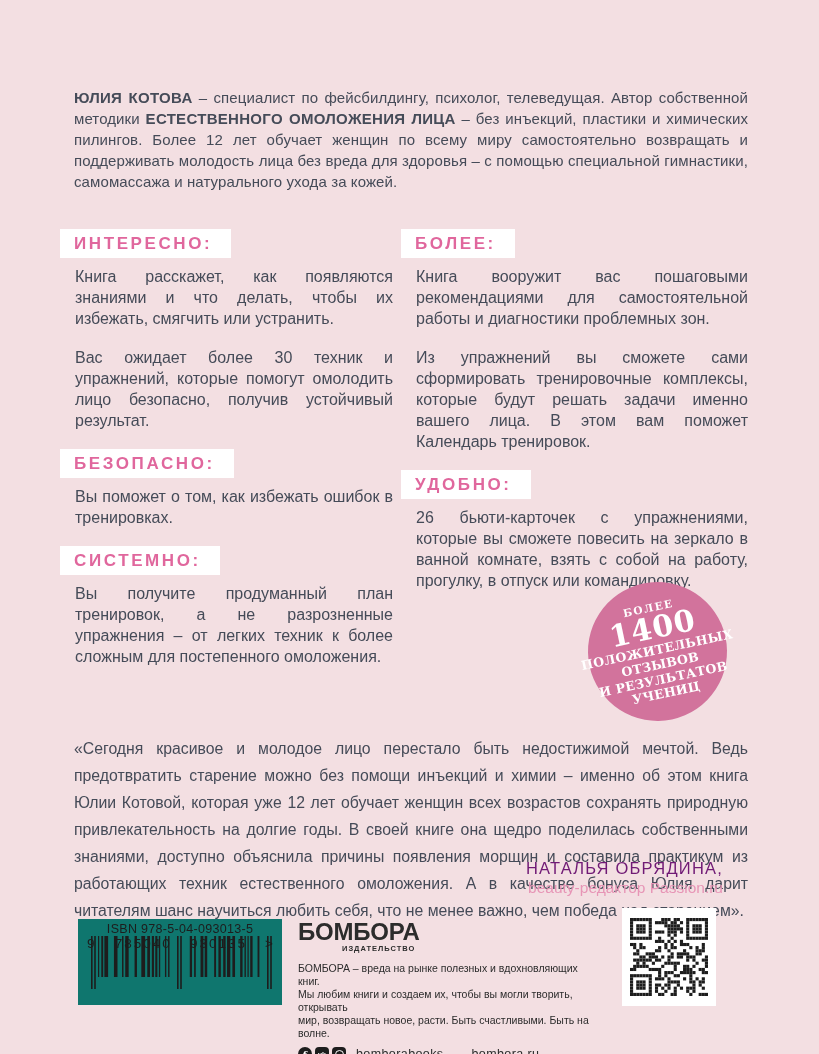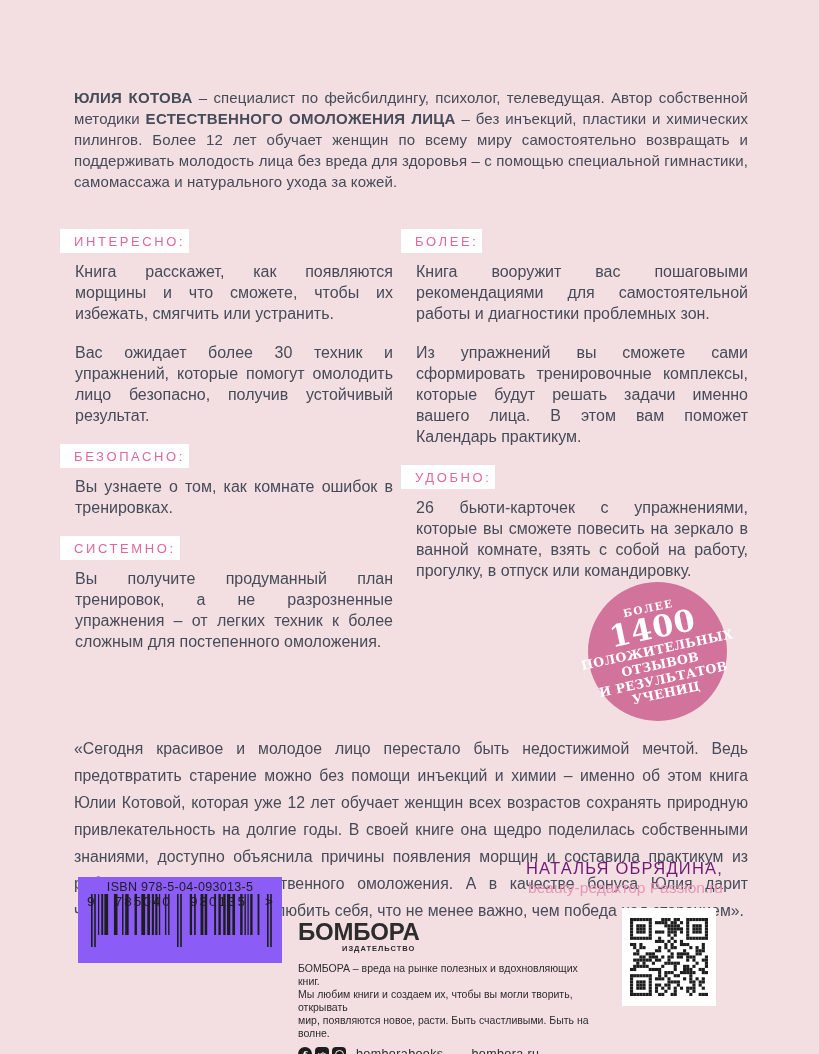--- a/index.html
+++ b/index.html
@@ -21,22 +21,22 @@
   
   .columns{
     position:absolute;left:60px;top:229px;width:688px;
     display:flex;gap:8px;
   }
   .col-left{width:333px;flex:none;}
   .col-right{width:347px;flex:none;}
   .section{margin-bottom:18px;}
   .chip{
     display:inline-block;background:#ffffff;
-    padding:5px 4px 4px 14px;
-    color:#e0679d;font-weight:normal;font-size:13px;
+    padding:5px 19px 4px 14px;
+    color:#e0679d;font-weight:bold;font-size:17px;
     letter-spacing:2.6px;white-space:nowrap;
   }
   .sec-body{
     margin:8px 0 0 15px;
     font-size:16px;line-height:21px;text-align:justify;
   }
   .sec-body p{margin:0 0 18px 0;}
   .sec-body p:last-child{margin-bottom:0;}
   
   .badge{
@@ -57,22 +57,22 @@
     text-align:justify;
   }
   .attribution{
     position:absolute;top:859px;right:72px;width:420px;
     text-align:right;padding-right:24px;box-sizing:border-box;
   }
   .attr-name{color:#701a75;font-weight:normal;font-size:16.5px;letter-spacing:1.2px;line-height:19px;}
   .attr-role{color:#e795b6;font-size:15.5px;line-height:19px;}
   
   .barcode-box{
-    position:absolute;left:78px;top:877px;width:204px;height:86px;
-    background:#8b5cf6;box-sizing:border-box;padding:3px 7px 0 7px;
+    position:absolute;left:78px;top:919px;width:204px;height:86px;
+    background:#0f766e;box-sizing:border-box;padding:3px 7px 0 7px;
     color:#1d1d1d;
   }
   .isbn{font-size:12.5px;text-align:center;letter-spacing:.3px;line-height:14px;}
   .bars-wrap{position:relative;height:55px;margin-top:1px;}
   .bars-wrap svg{position:absolute;left:0;top:0;}
   .bc-digits{
     position:relative;display:flex;justify-content:space-between;
     font-size:13.5px;letter-spacing:2px;padding:0 2px;margin-top:-1px;
   }
   .bc-digits .arrow{letter-spacing:0;}
@@ -99,40 +99,40 @@
 <body>
 
 <div class="page" style="background: rgb(243, 223, 226);">
 
   <p class="intro"><b>ЮЛИЯ КОТОВА</b><span> – специалист по фейсбилдингу, психолог, телеведущая. Автор собственной методики </span><b>ЕСТЕСТВЕННОГО ОМОЛОЖЕНИЯ ЛИЦА</b><span> – без инъекций, пластики и химических пилингов. Более 12 лет обучает женщин по всему миру самостоятельно возвращать и поддерживать молодость лица без вреда для здоровья – с помощью специальной гимнастики, самомассажа и натурального ухода за кожей.</span></p>
 
   <div class="columns">
     <div class="col-left">
       <div class="section">
         <span class="chip">ИНТЕРЕСНО:</span>
-        <div class="sec-body">Книга расскажет, как появляются морщины и что сможете, чтобы их избежать, смягчить или устранить.</div>
+        <div class="sec-body">Книга расскажет, как появляются знаниями и что делать, чтобы их избежать, смягчить или устранить.</div>
       </div>
       <div class="section">
         <div class="sec-body">Вас ожидает более 30 техник и упражнений, которые помогут омолодить лицо безопасно, получив устойчивый результат.</div>
       </div>
       <div class="section">
         <span class="chip">БЕЗОПАСНО:</span>
-        <div class="sec-body">Вы узнаете о том, как комнате ошибок в тренировках.</div>
+        <div class="sec-body">Вы поможет о том, как избежать ошибок в тренировках.</div>
       </div>
       <div class="section">
         <span class="chip">СИСТЕМНО:</span>
         <div class="sec-body">Вы получите продуманный план тренировок, а не разрозненные упражнения – от легких техник к более сложным для постепенного омоложения.</div>
       </div>
     </div>
     <div class="col-right">
       <div class="section">
         <span class="chip">БОЛЕЕ:</span>
         <div class="sec-body">
           <p>Книга вооружит вас пошаговыми рекомендациями для самостоятельной работы и диагностики проблемных зон.</p>
-          <p>Из упражнений вы сможете сами сформировать тренировочные комплексы, которые будут решать задачи именно вашего лица. В этом вам поможет Календарь практикум.</p>
+          <p>Из упражнений вы сможете сами сформировать тренировочные комплексы, которые будут решать задачи именно вашего лица. В этом вам поможет Календарь тренировок.</p>
         </div>
       </div>
       <div class="section">
         <span class="chip">УДОБНО:</span>
         <div class="sec-body">
           <p>26 бьюти-карточек с упражнениями, которые вы сможете повесить на зеркало в ванной комнате, взять с собой на работу, прогулку, в отпуск или командировку.</p>
         </div>
       </div>
     </div>
   </div>
@@ -201,21 +201,21 @@
       </div>
     </div>
   </div>
 
   <div class="publisher">
     <div class="pub-name">БОМБОРА</div>
     <div class="pub-sub">ИЗДАТЕЛЬСТВО</div>
     <div class="pub-desc">
       <div>БОМБОРА – вреда на рынке полезных и вдохновляющих книг.</div>
       <div>Мы любим книги и создаем их, чтобы вы могли творить, открывать</div>
-      <div>мир, появляются новое, расти. Быть счастливыми. Быть на волне.</div>
+      <div>мир, возвращать новое, расти. Быть счастливыми. Быть на волне.</div>
     </div>
     <div class="social-row">
       <span class="s-icon s-fb">f</span>
       <span class="s-icon s-vk">vk</span>
       <span class="s-icon s-ig">
           <span class="ring"></span>
         </span>
       <span class="social-handle">bomborabooks</span>
       <span class="social-site">bombora.ru</span>
     </div>

